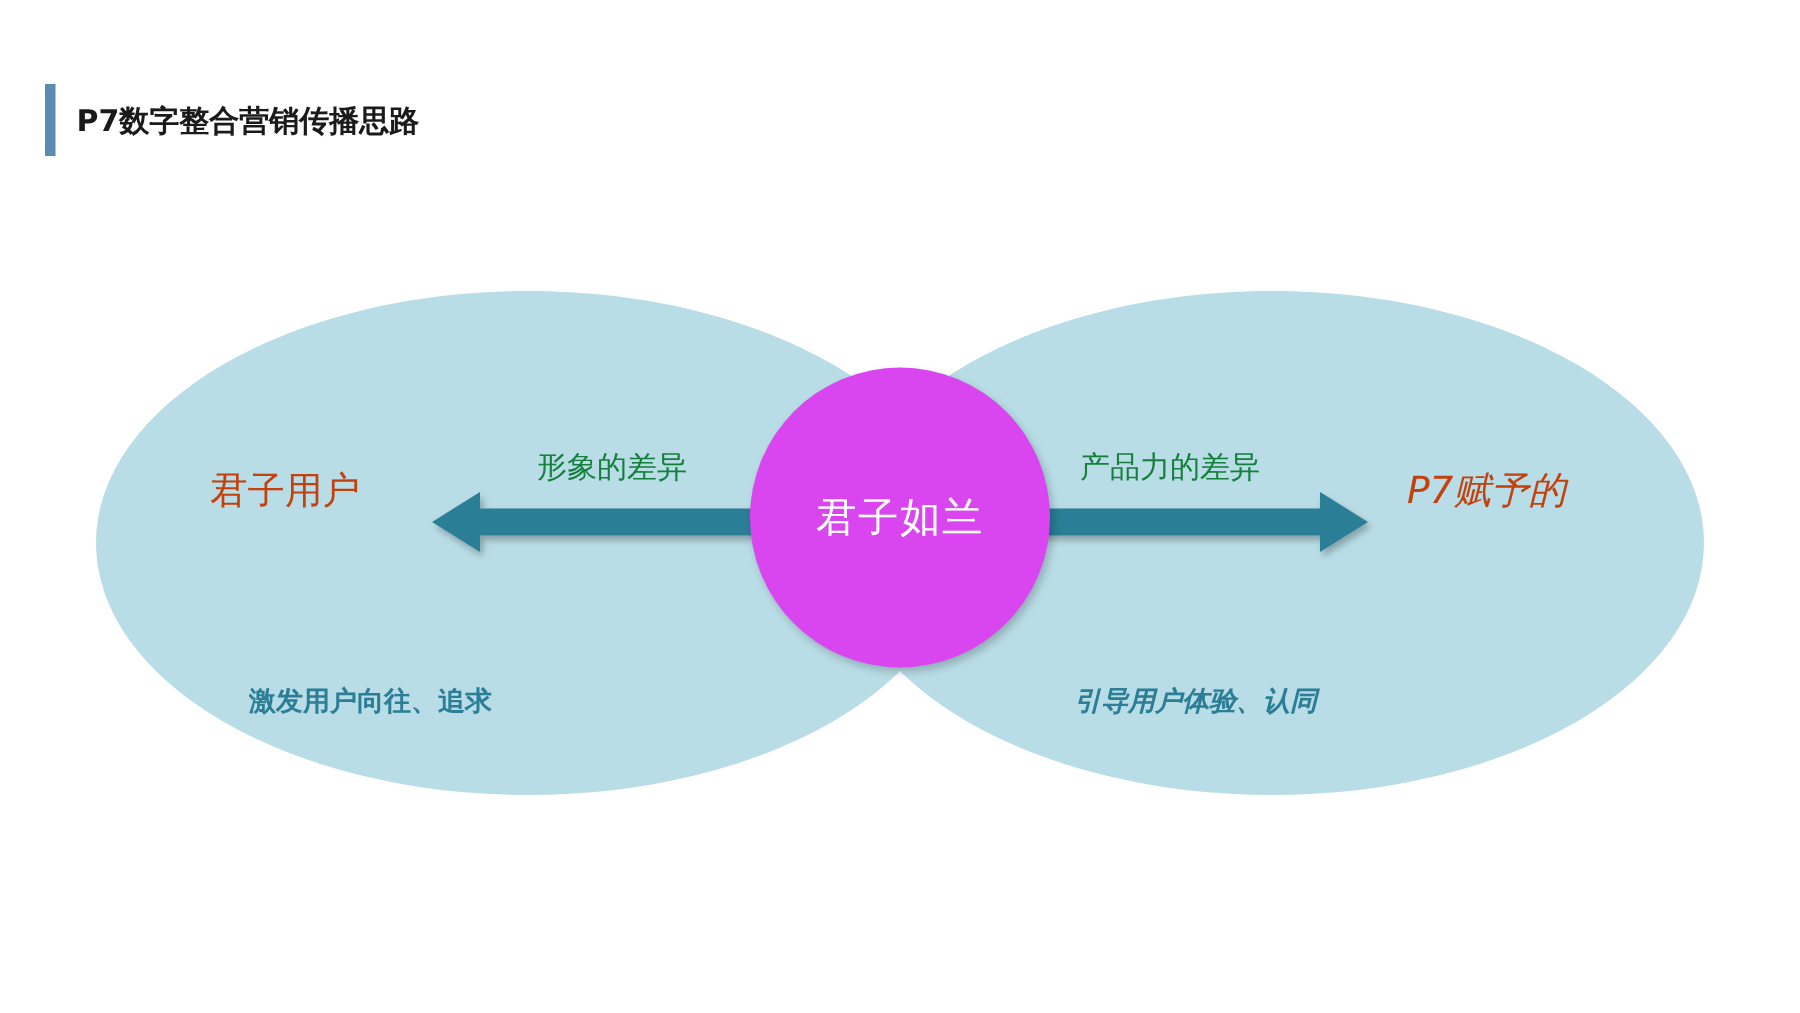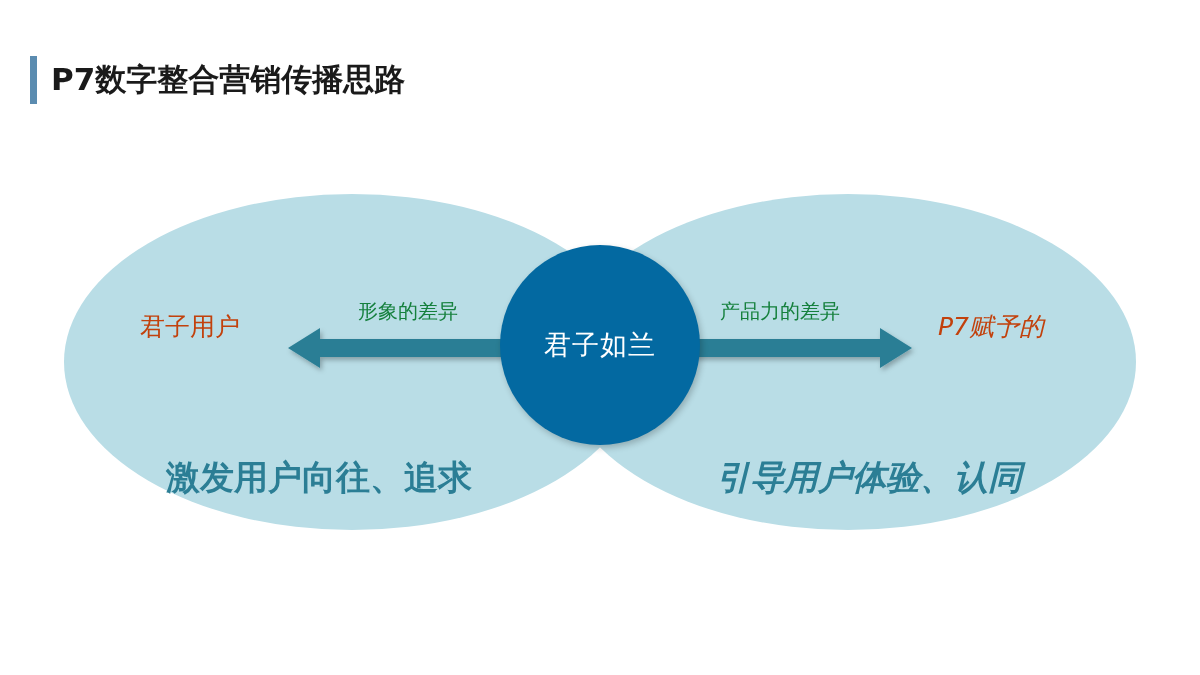--- a/index.html
+++ b/index.html
@@ -25,21 +25,21 @@
     align-items: center;
   }
   .title-accent {
     width: 7px;
     height: 48px;
     background: #5b8cb0;
     margin-right: 14px;
     flex: none;
   }
   .title-text {
-    font-size: 31px;
+    font-size: 20px;
     font-weight: bold;
     color: #1a1a1a;
     letter-spacing: 0px;
     white-space: nowrap;
   }
 
   
   .stage {
     position: absolute;
     left: 0;
@@ -59,21 +59,21 @@
   .ellipse.left  { left: 64px; }
   .ellipse.right { left: 560px; }
 
   .circle {
     position: absolute;
     left: 500px;
     top: 245px;
     width: 200px;
     height: 200px;
     border-radius: 50%;
-    background: #0369a1;
+    background: #d946ef;
     display: flex;
     align-items: center;
     justify-content: center;
     box-shadow: 2px 3px 6px rgba(0,0,0,0.22);
   }
   .circle-label {
     color: #ffffff;
     font-size: 27px;
     letter-spacing: 1px;
     white-space: nowrap;
@@ -109,21 +109,21 @@
     text-align: right;
     white-space: nowrap;
   }
   .side-label.left  { left: 140px; }
   .side-label.right { left: 938px; font-style: italic; }
 
   
   .callout {
     position: absolute;
     top: 455px;
-    font-size: 34px;
+    font-size: 18px;
     font-weight: bold;
     color: #2b7e95;
     white-space: nowrap;
   }
   .callout.left  { left: 166px; }
   .callout.right { left: 716px; font-style: italic; }
 </style>
 </head>
 <body>
 

